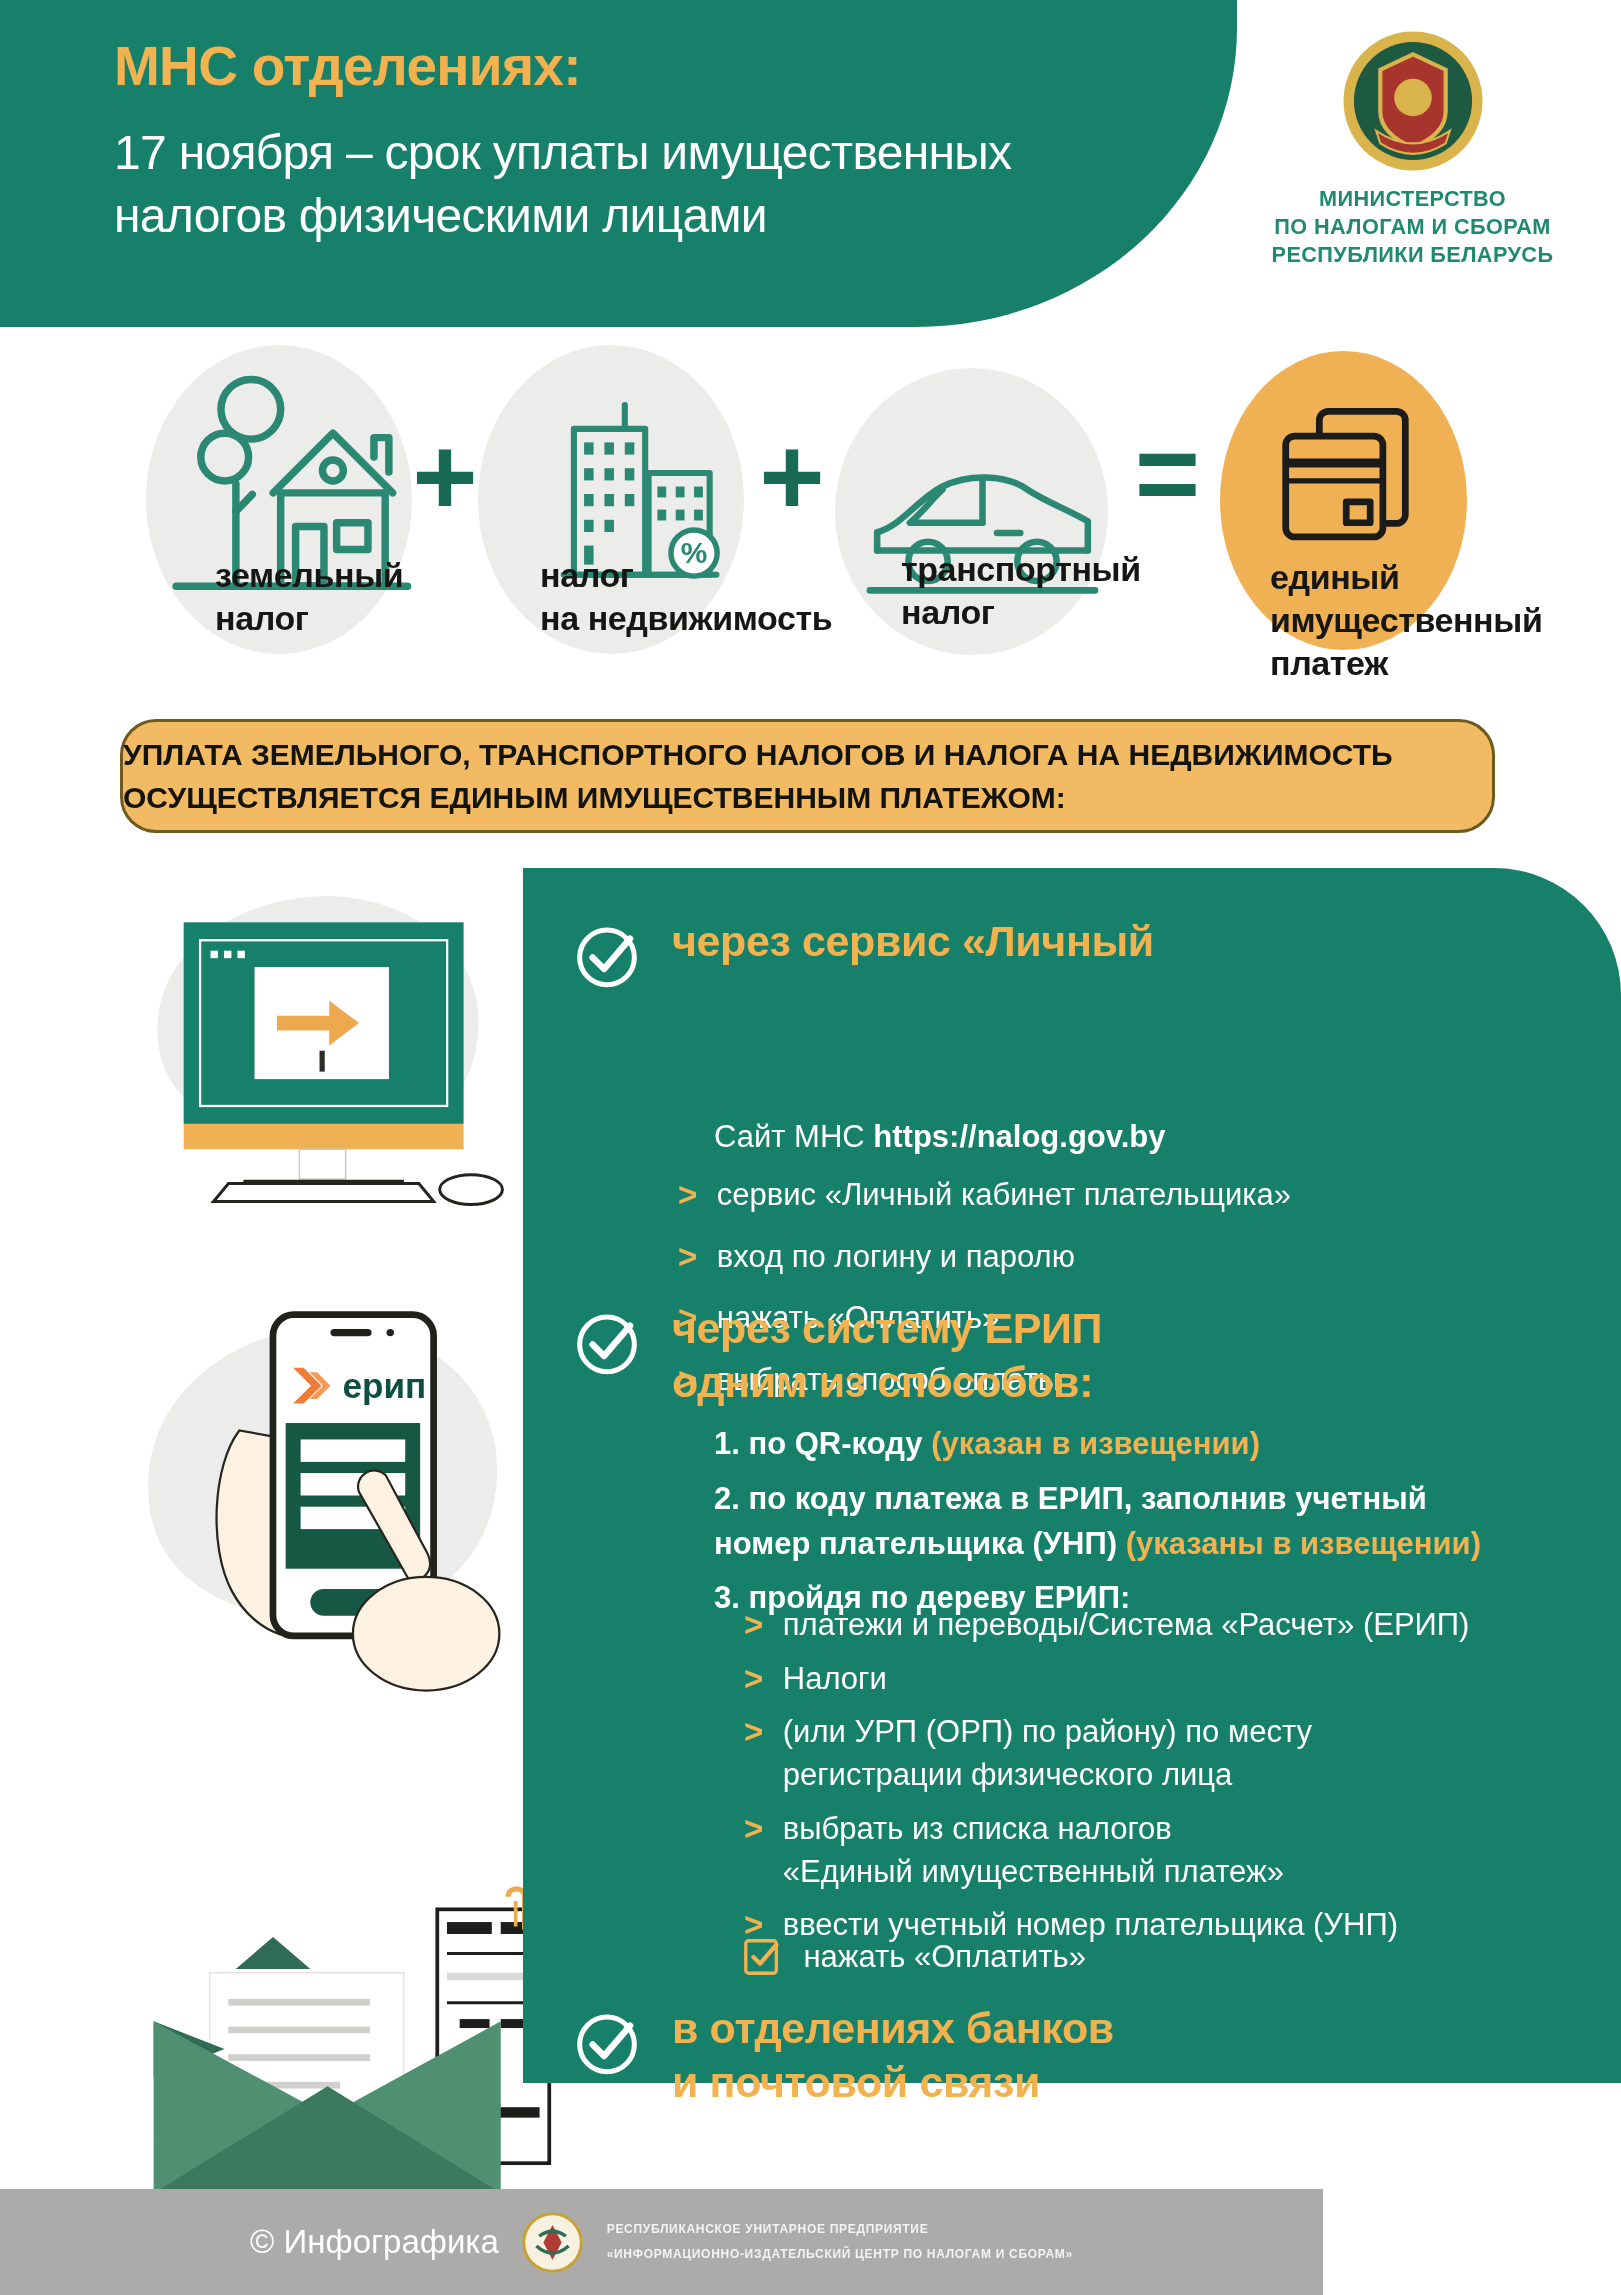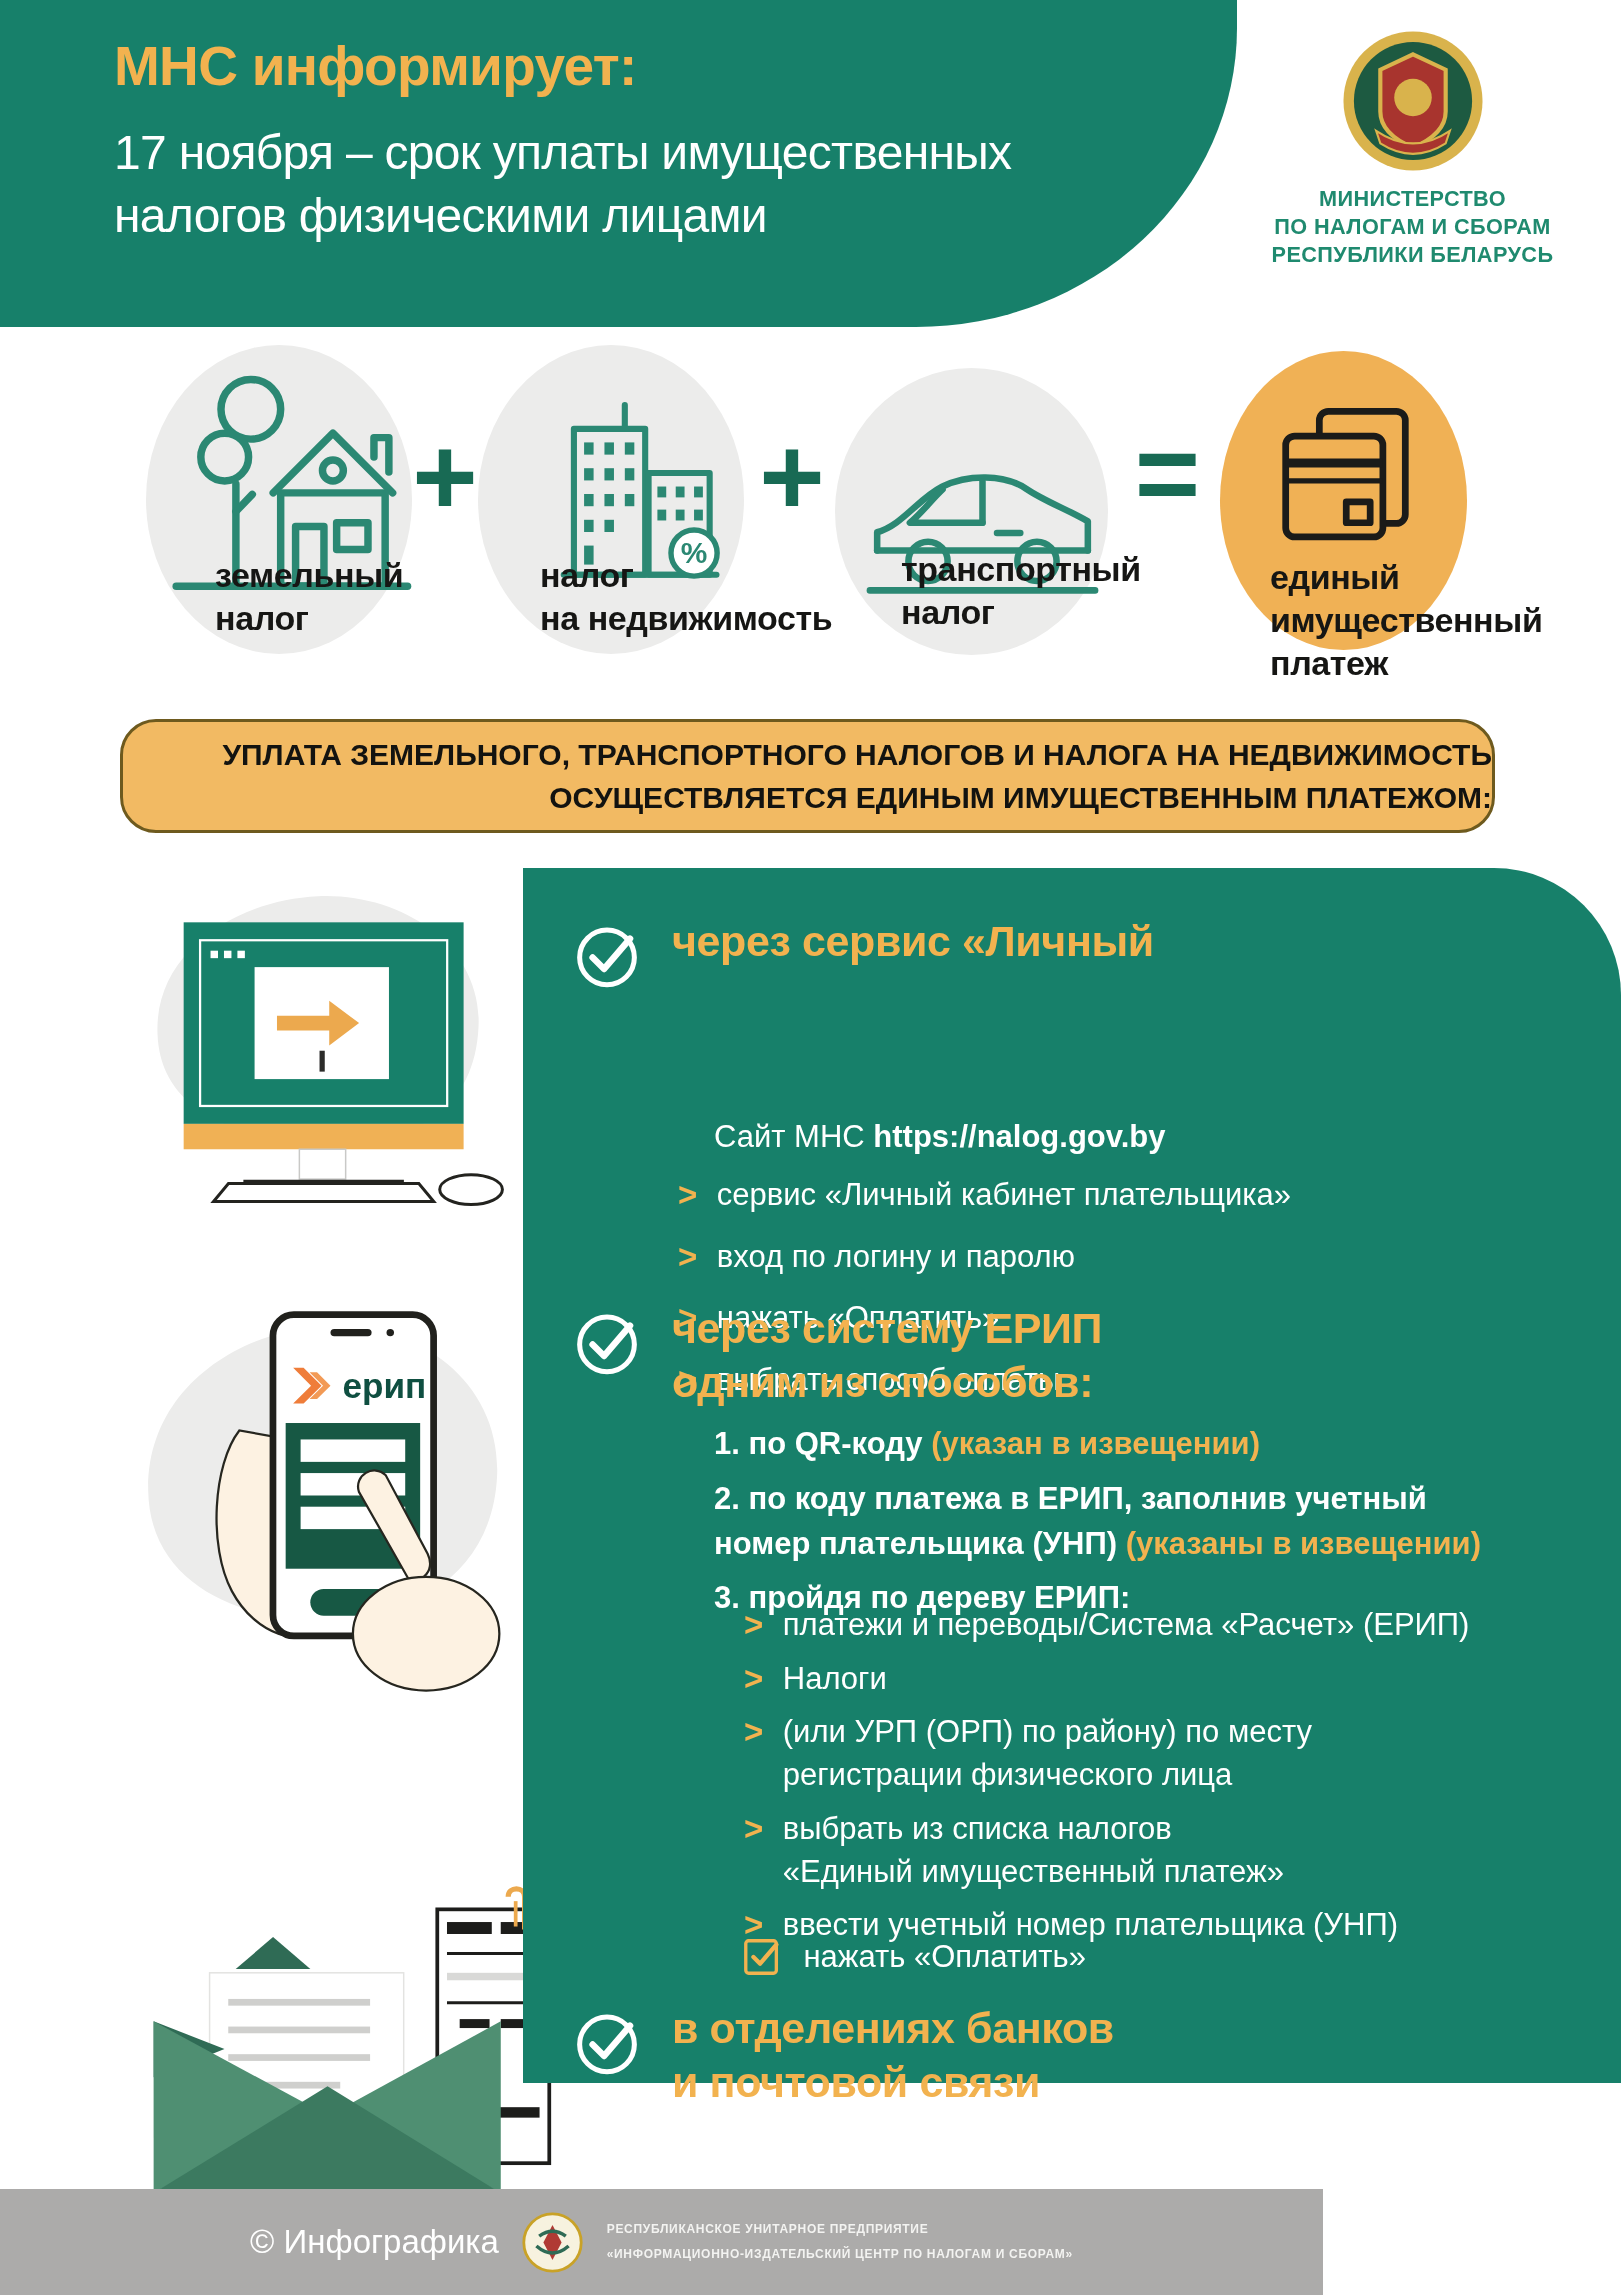--- a/index.html
+++ b/index.html
@@ -25,21 +25,21 @@
   
   .eq-circle{position:absolute;border-radius:50%;background:#ececeb;}
   .eq-circle.orange{background:#f0b155;}
   .op{position:absolute;font-size:112px;font-weight:bold;color:#186a54;text-align:center;}
   .eq-label{position:absolute;font-size:34px;font-weight:bold;color:#161614;line-height:43px;letter-spacing:-0.4px;}
 
   
   .banner{
     position:absolute;left:120px;top:719px;width:1375px;height:114px;
     background:#f2ba63;border:3px solid #6e5a1e;border-radius:36px;
-    display:flex;flex-direction:column;justify-content:center;text-align:right;
+    display:flex;flex-direction:column;justify-content:center;text-align:left;
     font-size:30px;font-weight:bold;color:#131310;line-height:43px;box-sizing:border-box;
   }
 
   
   .panel{
     position:absolute;left:523px;top:868px;width:1098px;height:1215px;
     background:#17806a;border-top-right-radius:127px;
   }
   .check-icon{position:absolute;width:72px;height:72px;}
   .sec-h{position:absolute;font-size:43px;font-weight:bold;color:#f2b24f;line-height:54px;letter-spacing:-0.4px;}
@@ -64,21 +64,21 @@
   }
   .copyright{font-size:33px;color:#ffffff;}
   .org{font-size:12px;font-weight:bold;color:#f3f3f1;line-height:25px;letter-spacing:0.7px;text-transform:uppercase;}
 </style>
 </head>
 <body>
 
 <div class="page">
 
   <div class="header">
-    <div class="kicker">МНС информирует:</div>
+    <div class="kicker">МНС отделениях:</div>
     <div class="title">
       <div>17 ноября – срок уплаты имущественных</div>
       <div>налогов физическими лицами</div>
     </div>
   </div>
 
   <div class="ministry">
     <svg width="146" height="146" viewBox="0 0 210 210">
       <circle cx="105" cy="105" r="100" fill="#d9b34c"></circle>
       <circle cx="105" cy="105" r="85" fill="#1d5a41"></circle>

